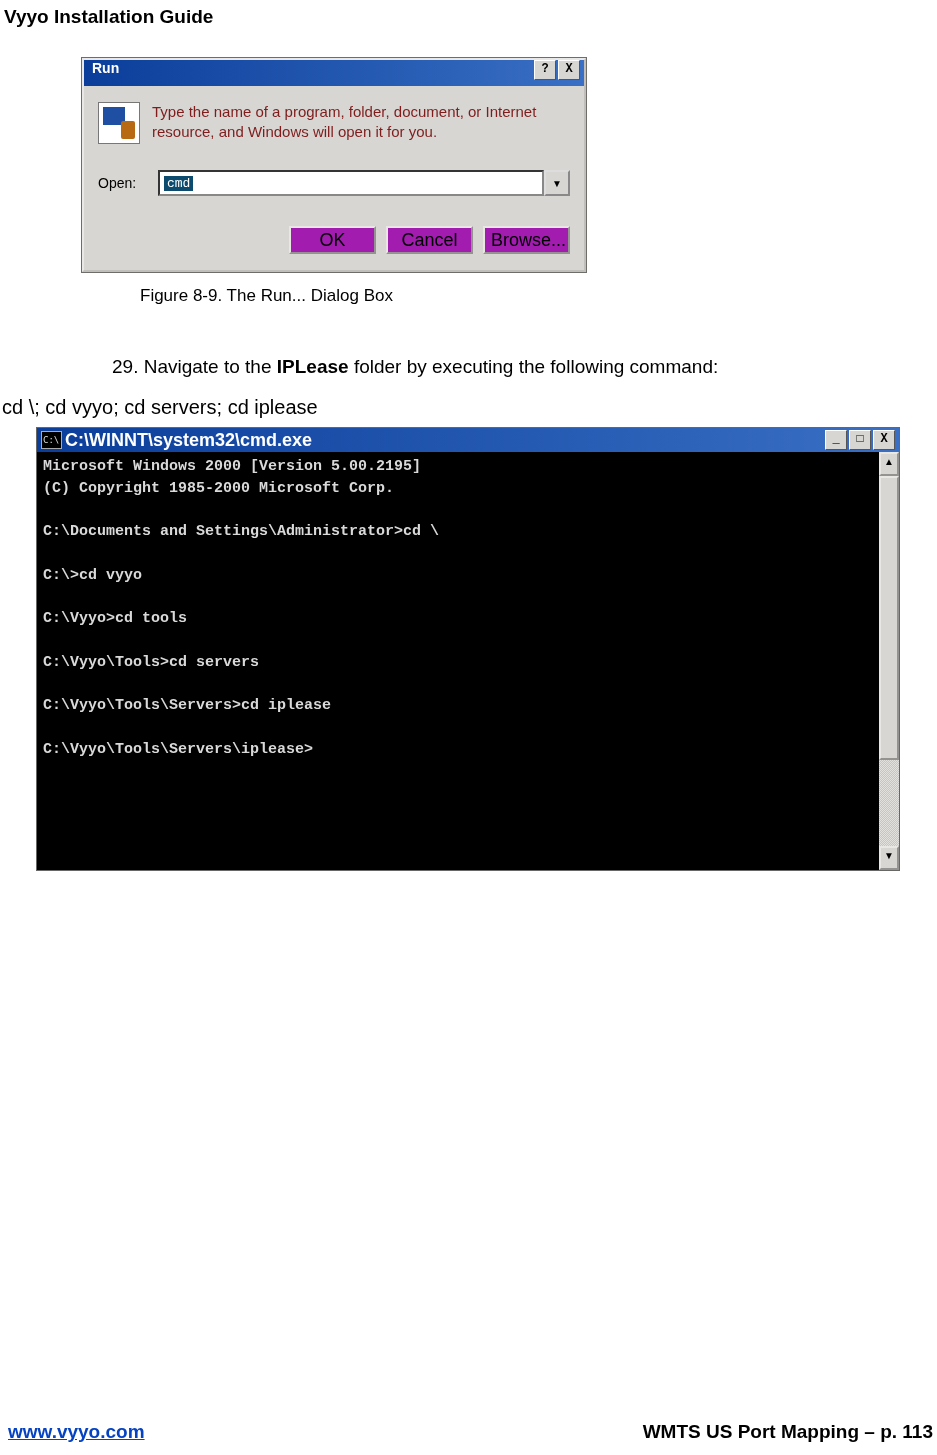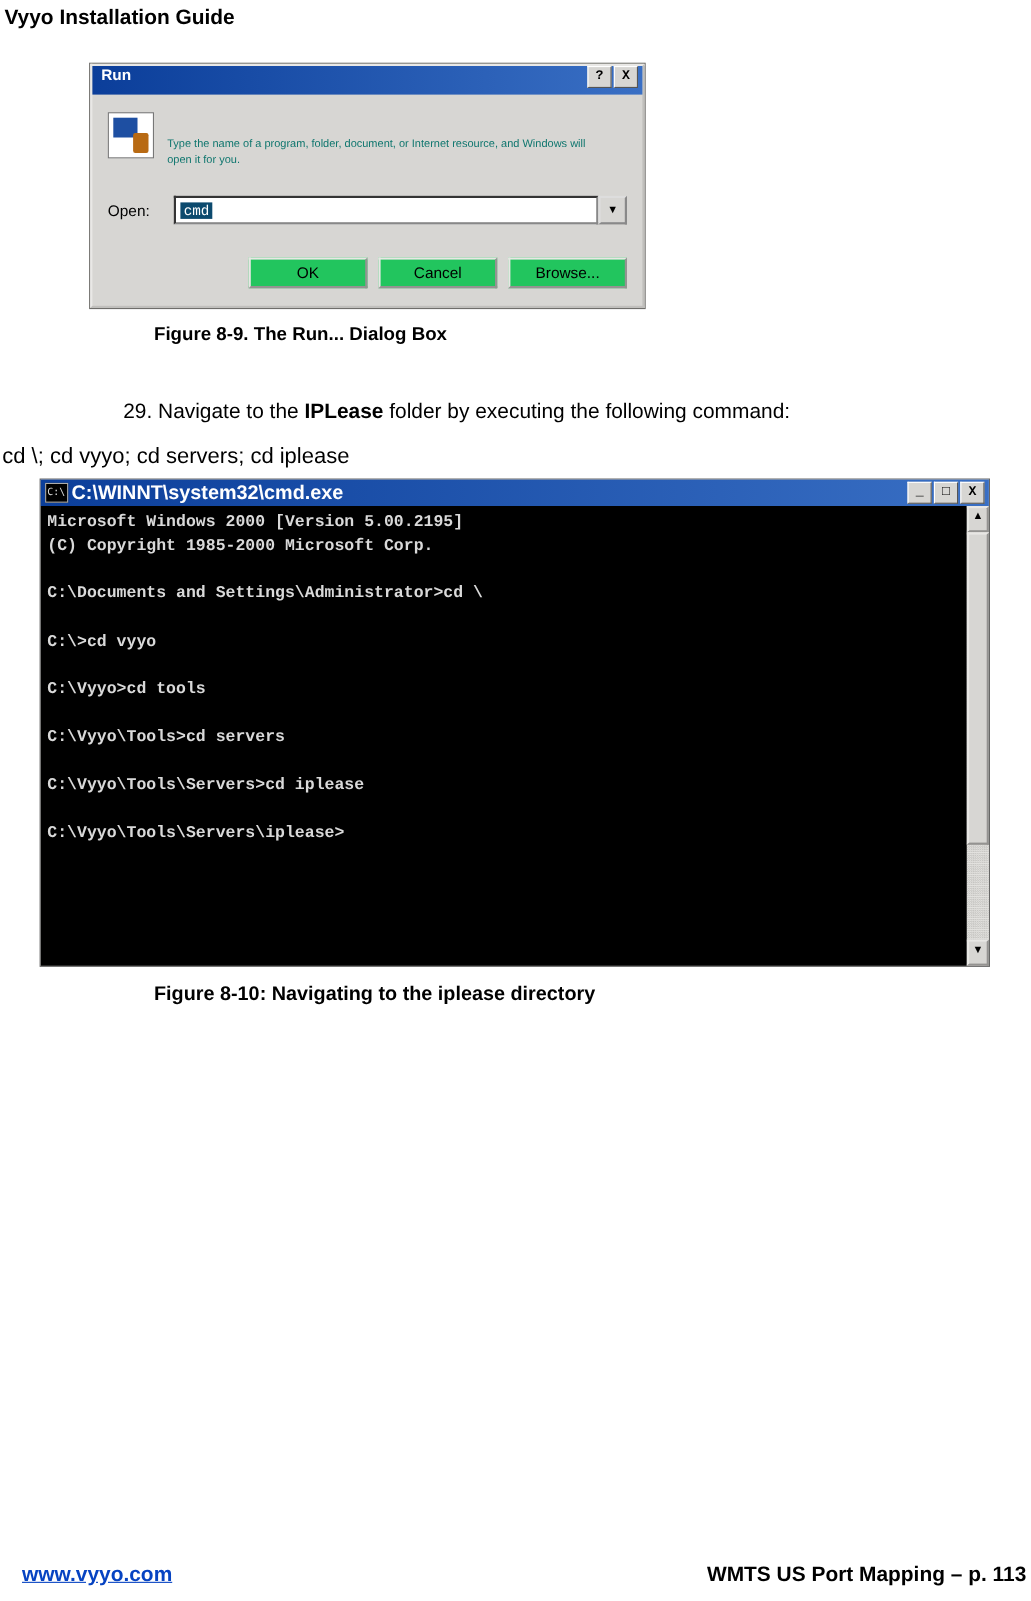--- a/index.html
+++ b/index.html
@@ -81,25 +81,24 @@
     }
     .run-icon::after {
       content: "";
       position: absolute;
       bottom: 4px; right: 4px;
       width: 14px; height: 18px;
       background: #b86a13;
       border-radius: 2px;
     }
     .run-text {
-      font-size: 10px;
-      color: #0f766e;
+      font-size: 15px;
+      color: #7f1d1d;
       line-height: 1.35;
       max-width: 400px;
-      margin-top: 23px;
     }
     .run-row {
       display: flex;
       align-items: center;
       margin-top: 26px;
     }
     .open-label {
       font-size: 14px;
       width: 60px;
     }
@@ -133,30 +132,30 @@
       font-size: 10px;
     }
     .run-buttons {
       display: flex;
       justify-content: flex-end;
       gap: 10px;
       margin-top: 30px;
       margin-bottom: 6px;
     }
     .win-btn {
-      width: 108px;
+      width: 87px;
       height: 28px;
-      background: #22c55e;
+      background: #a21caf;
       border: 2px outset #e8e7e4;
-      font-size: 14px;
+      font-size: 18px;
       font-family: inherit;
       cursor: default;
     }
     .caption {
-      font-weight: bold;
+      font-weight: normal;
       font-size: 17px;
       margin: 14px 0 0 140px;
     }
     .step {
       font-size: 19px;
       margin: 50px 0 0 112px;
     }
     .step strong { font-weight: bold; }
     .cmdline {
       font-size: 20px;
@@ -237,21 +236,21 @@
       border: 2px outset #e8e7e4;
     }
     .caption2 {
       font-weight: bold;
       font-size: 18px;
       margin: 14px 0 0 140px;
     }
     .page-footer {
       position: absolute;
       bottom: 12px;
-      left: 20px;
+      left: 8px;
       right: 4px;
       display: flex;
       justify-content: space-between;
       font-weight: bold;
       font-size: 19px;
     }
     .footer-left {
       color: #0643c2;
       text-decoration: underline;
     }
@@ -325,20 +324,19 @@
       <div class="cmd-scroll">
         <div class="scroll-btn">▲</div>
         <div class="scroll-track">
           <div class="scroll-thumb"></div>
         </div>
         <div class="scroll-btn">▼</div>
       </div>
     </div>
   </div>
 
-  <div class="caption2">Figure 8-10: Navigating to the iplease directory</div>
 
 </div>
 
 <div class="page-footer">
   <span class="footer-left">www.vyyo.com</span>
   <span>WMTS US Port Mapping – p. 113</span>
 </div>
 
 </body></html>

